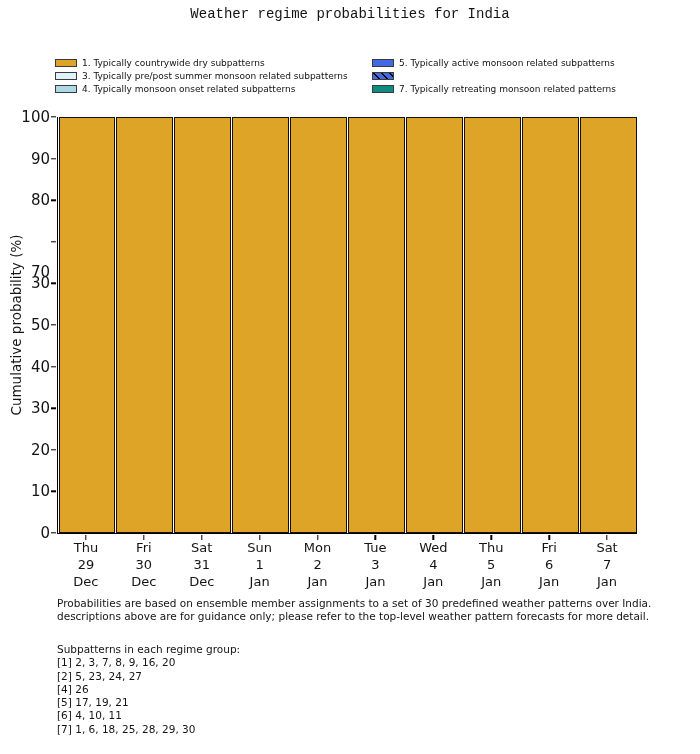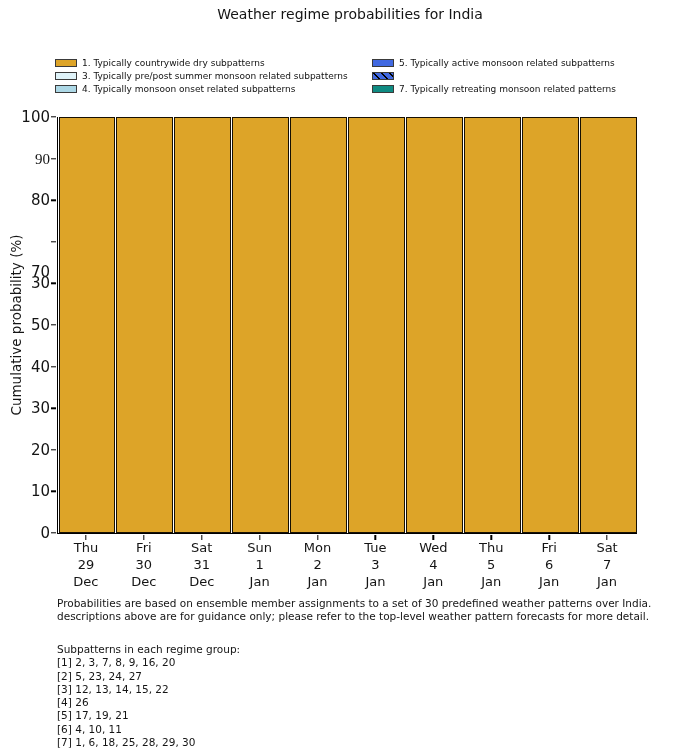--- a/index.html
+++ b/index.html
@@ -1,21 +1,21 @@
 <!DOCTYPE html>
 <html><head>
 <meta charset="utf-8">
 <style>
   html,body{margin:0;padding:0;background:#fff;}
   .fig{
     position:relative;width:700px;height:754px;background:#ffffff;
     font-family:"DejaVu Sans","Liberation Sans",sans-serif;color:#1a1a1a;overflow:hidden;
   }
   .title{position:absolute;top:6px;left:0;width:700px;text-align:center;
-    font-size:14px;line-height:17px;color:#141414;}
+    font-size:14px;line-height:17px;color:#141414;font-family:Liberation Mono, monospace;}
   .legend-col{position:absolute;top:56px;}
   .legend-col.col1{left:55px;}
   .legend-col.col2{left:372px;}
   .legend-row{display:flex;align-items:center;height:13.4px;}
   .swatch{width:22px;height:8px;border:1px solid #3a3a3a;margin-right:5px;flex:0 0 auto;box-sizing:border-box;}
   .legend-label{font-size:9px;white-space:nowrap;color:#111;}
   .ylabel{
     position:absolute;left:16px;top:325px;transform:translate(-50%,-50%) rotate(-90deg);
     font-size:13.5px;white-space:nowrap;color:#141414;
   }
@@ -85,21 +85,21 @@
       <div class="ytick-label" style="left: 10px; top: 366.6px;">40</div>
       <div class="ytick-mark" style="left: 51px; top: 366.6px;"></div>
       <div class="ytick-label" style="left: 10px; top: 325px;">50</div>
       <div class="ytick-mark" style="left: 51px; top: 325px;"></div>
       <div class="ytick-label" style="left: 10px; top: 283.4px;">30</div>
       <div class="ytick-mark" style="left: 51px; top: 283.4px;"></div>
       <div class="ytick-label" style="left: 10px; top: 241.8px; margin-top: 30px;">70</div>
       <div class="ytick-mark" style="left: 51px; top: 241.8px;"></div>
       <div class="ytick-label" style="left: 10px; top: 200.2px;">80</div>
       <div class="ytick-mark" style="left: 51px; top: 200.2px;"></div>
-      <div class="ytick-label" style="left: 10px; top: 158.6px; font-family: Liberation Serif, serif;">90</div>
+      <div class="ytick-label" style="left: 10px; top: 158.6px;">90</div>
       <div class="ytick-mark" style="left: 51px; top: 158.6px;"></div>
       <div class="ytick-label" style="left: 10px; top: 117px;">100</div>
       <div class="ytick-mark" style="left: 51px; top: 117px;"></div>
     </div>
 
   <div class="plot">
     <div class="bars">
         <div class="bar-slot">
           <div class="bar-seg" style="height: 100%; background: rgb(221, 164, 40);"></div>
         </div>
@@ -199,21 +199,20 @@
   <div class="footer">
       <div>Probabilities are based on ensemble member assignments to a set of 30 predefined weather patterns over India.</div>
       <div>descriptions above are for guidance only; please refer to the top-level weather pattern forecasts for more detail.</div>
     </div>
 
   <div class="subpatterns">
     <div>Subpatterns in each regime group:</div>
     <div>
         <div>[1] 2, 3, 7, 8, 9, 16, 20</div>
         <div>[2] 5, 23, 24, 27</div>
-        <div>[3] 12, 13, 14, 15, 22</div>
         <div>[4] 26</div>
         <div>[5] 17, 19, 21</div>
         <div>[6] 4, 10, 11</div>
         <div>[7] 1, 6, 18, 25, 28, 29, 30</div>
       </div>
   </div>
 
 </div>
 
 </body></html>

